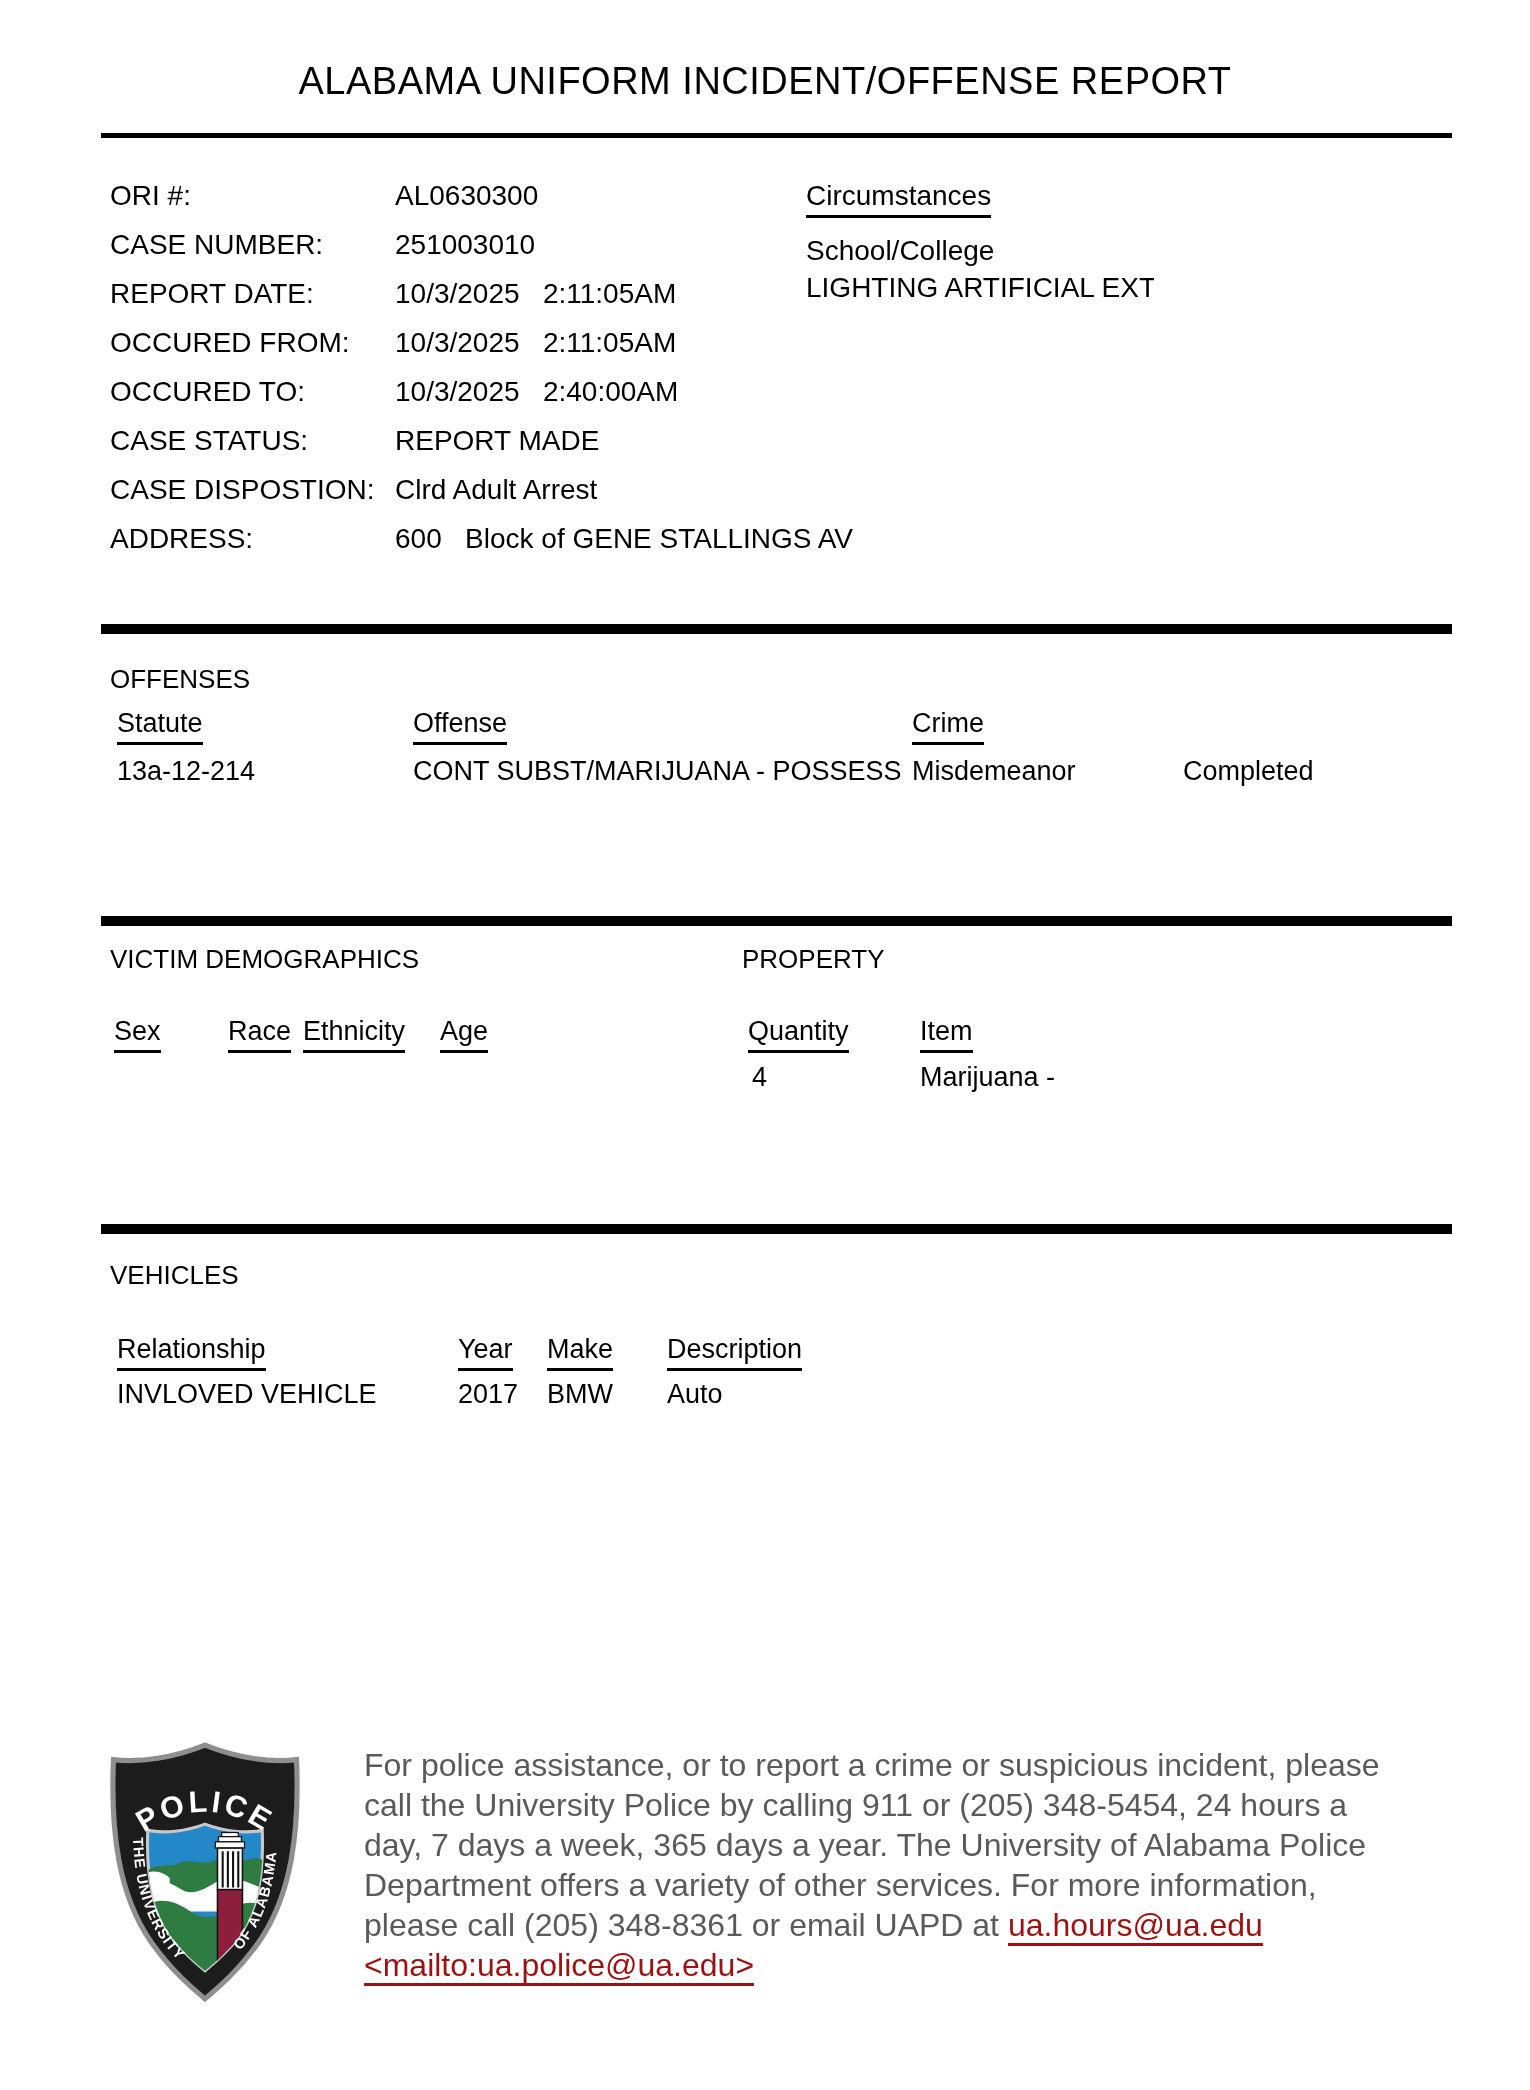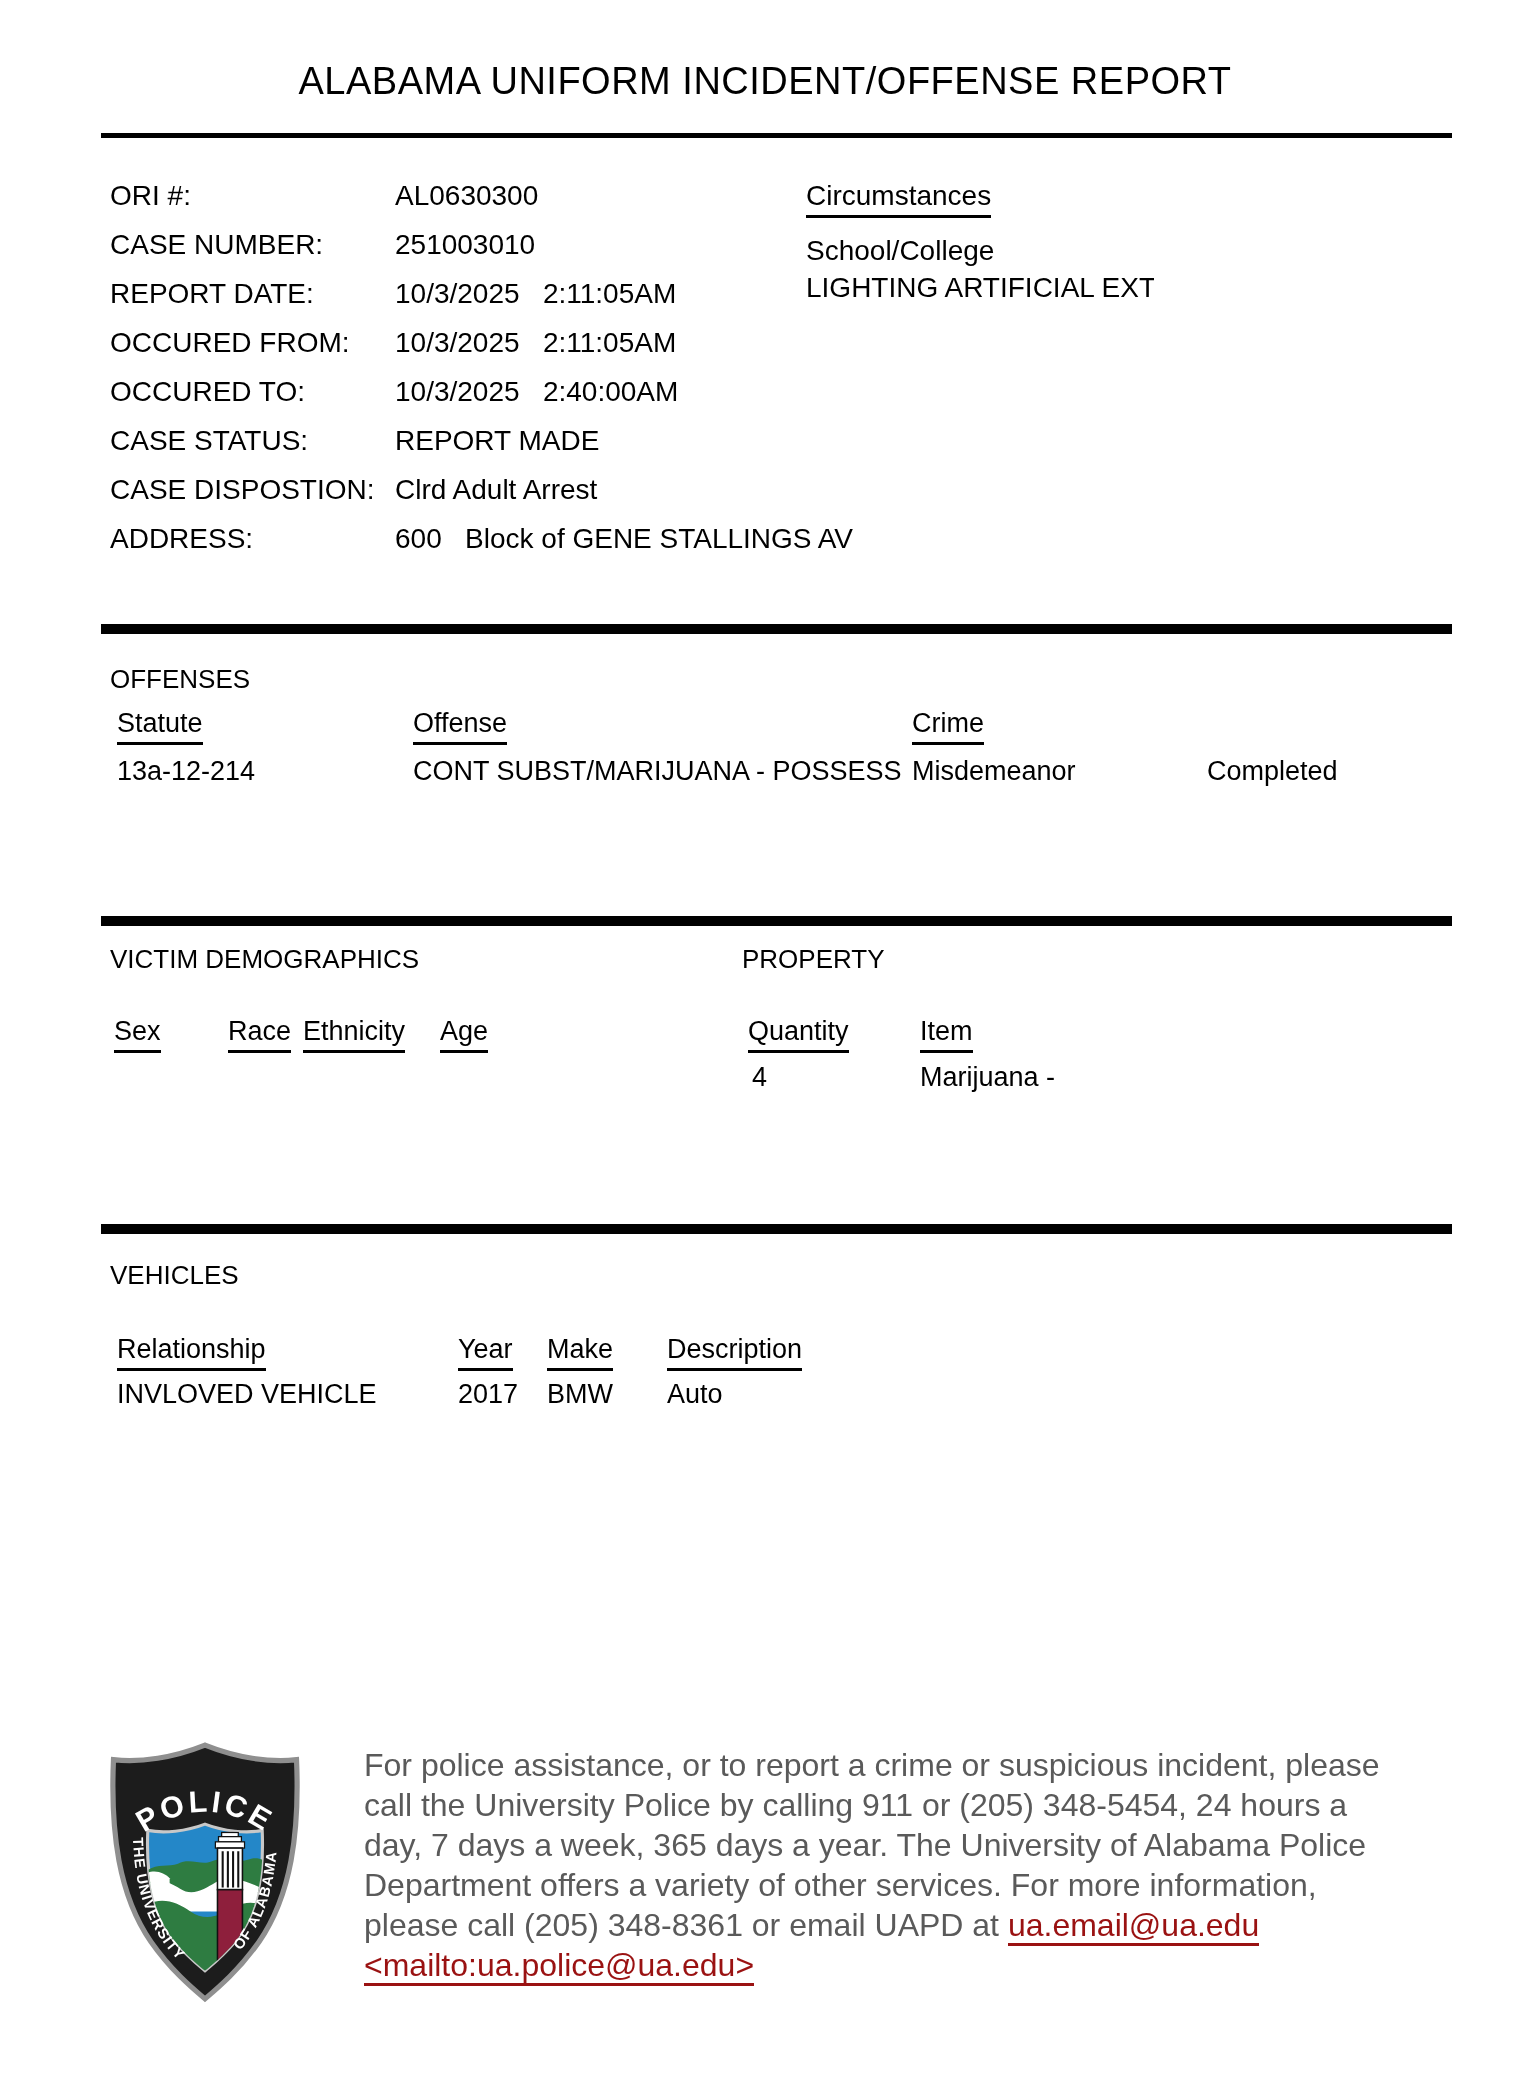--- a/index.html
+++ b/index.html
@@ -114,21 +114,21 @@
   <div class="abs rule-thick" style="top:624px;"></div>
 
   <div class="abs section-heading" style="left:110px;top:664px;">OFFENSES</div>
   <span class="abs col-header" style="left:117px;top:708px;">Statute</span>
   <span class="abs col-header" style="left:413px;top:708px;">Offense</span>
   <span class="abs col-header" style="left:912px;top:708px;">Crime</span>
   <div>
     <span class="abs cell" style="left:117px;top:756px;">13a-12-214</span>
     <span class="abs cell" style="left:413px;top:756px;">CONT SUBST/MARIJUANA - POSSESS</span>
     <span class="abs cell" style="left:912px;top:756px;">Misdemeanor</span>
-    <span class="abs cell" style="left:1183px;top:756px;margin-left:24px;">Completed</span>
+    <span class="abs cell" style="left:1183px;top:756px;">Completed</span>
   </div>
 
   <div class="abs rule-thick" style="top:916px;"></div>
 
   <div class="abs section-heading" style="left:110px;top:944px;">VICTIM DEMOGRAPHICS</div>
   <div class="abs section-heading" style="left:742px;top:944px;">PROPERTY</div>
 
   <span class="abs col-header" style="left:114px;top:1016px;">Sex</span>
   <span class="abs col-header" style="left:196px;top:1016px;margin-left:32px;">Race</span>
   <span class="abs col-header" style="left:303px;top:1016px;">Ethnicity</span>
@@ -202,17 +202,17 @@
         <textPath href="#arcRight" startOffset="50%">OF ALABAMA</textPath>
       </text>
     </svg>
   </div>
 
   <div class="abs footer-text">
     <div class="footer-line">For police assistance, or to report a crime or suspicious incident, please</div>
     <div class="footer-line">call the University Police by calling 911 or (205) 348-5454, 24 hours a</div>
     <div class="footer-line">day, 7 days a week, 365 days a year. The University of Alabama Police</div>
     <div class="footer-line">Department offers a variety of other services. For more information,</div>
-    <div class="footer-line"><span>please call (205) 348-8361 or email UAPD at </span><a class="email-link">ua.email@ua.edu</a></div>
+    <div class="footer-line"><span>please call (205) 348-8361 or email UAPD at </span><a class="email-link">ua.hours@ua.edu</a></div>
     <div class="footer-line"><a class="email-link">&lt;mailto:ua.police@ua.edu&gt;</a></div>
   </div>
 
 </div>
 
 </body></html>

